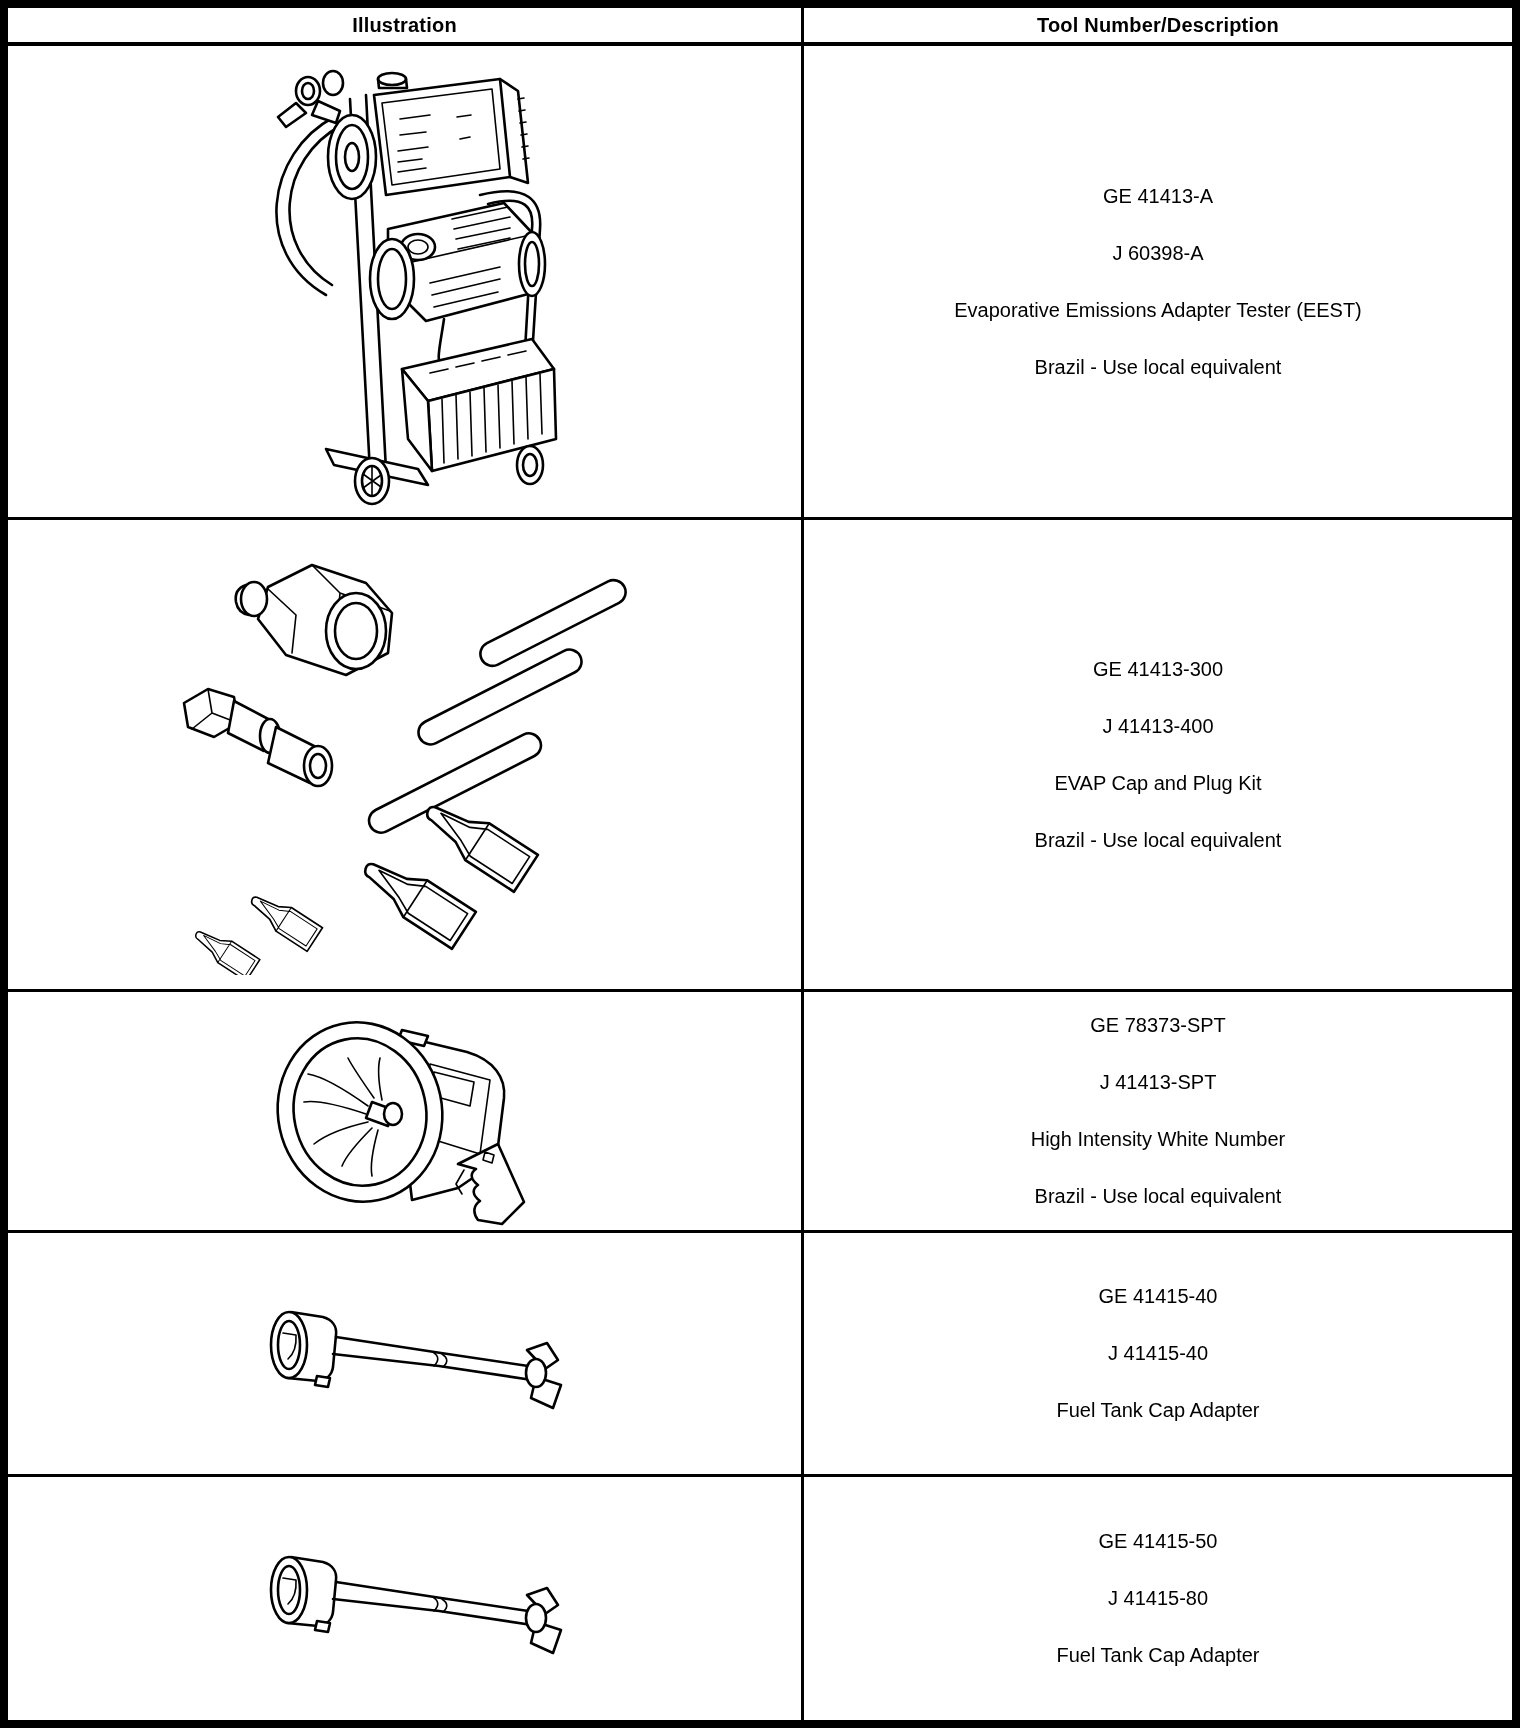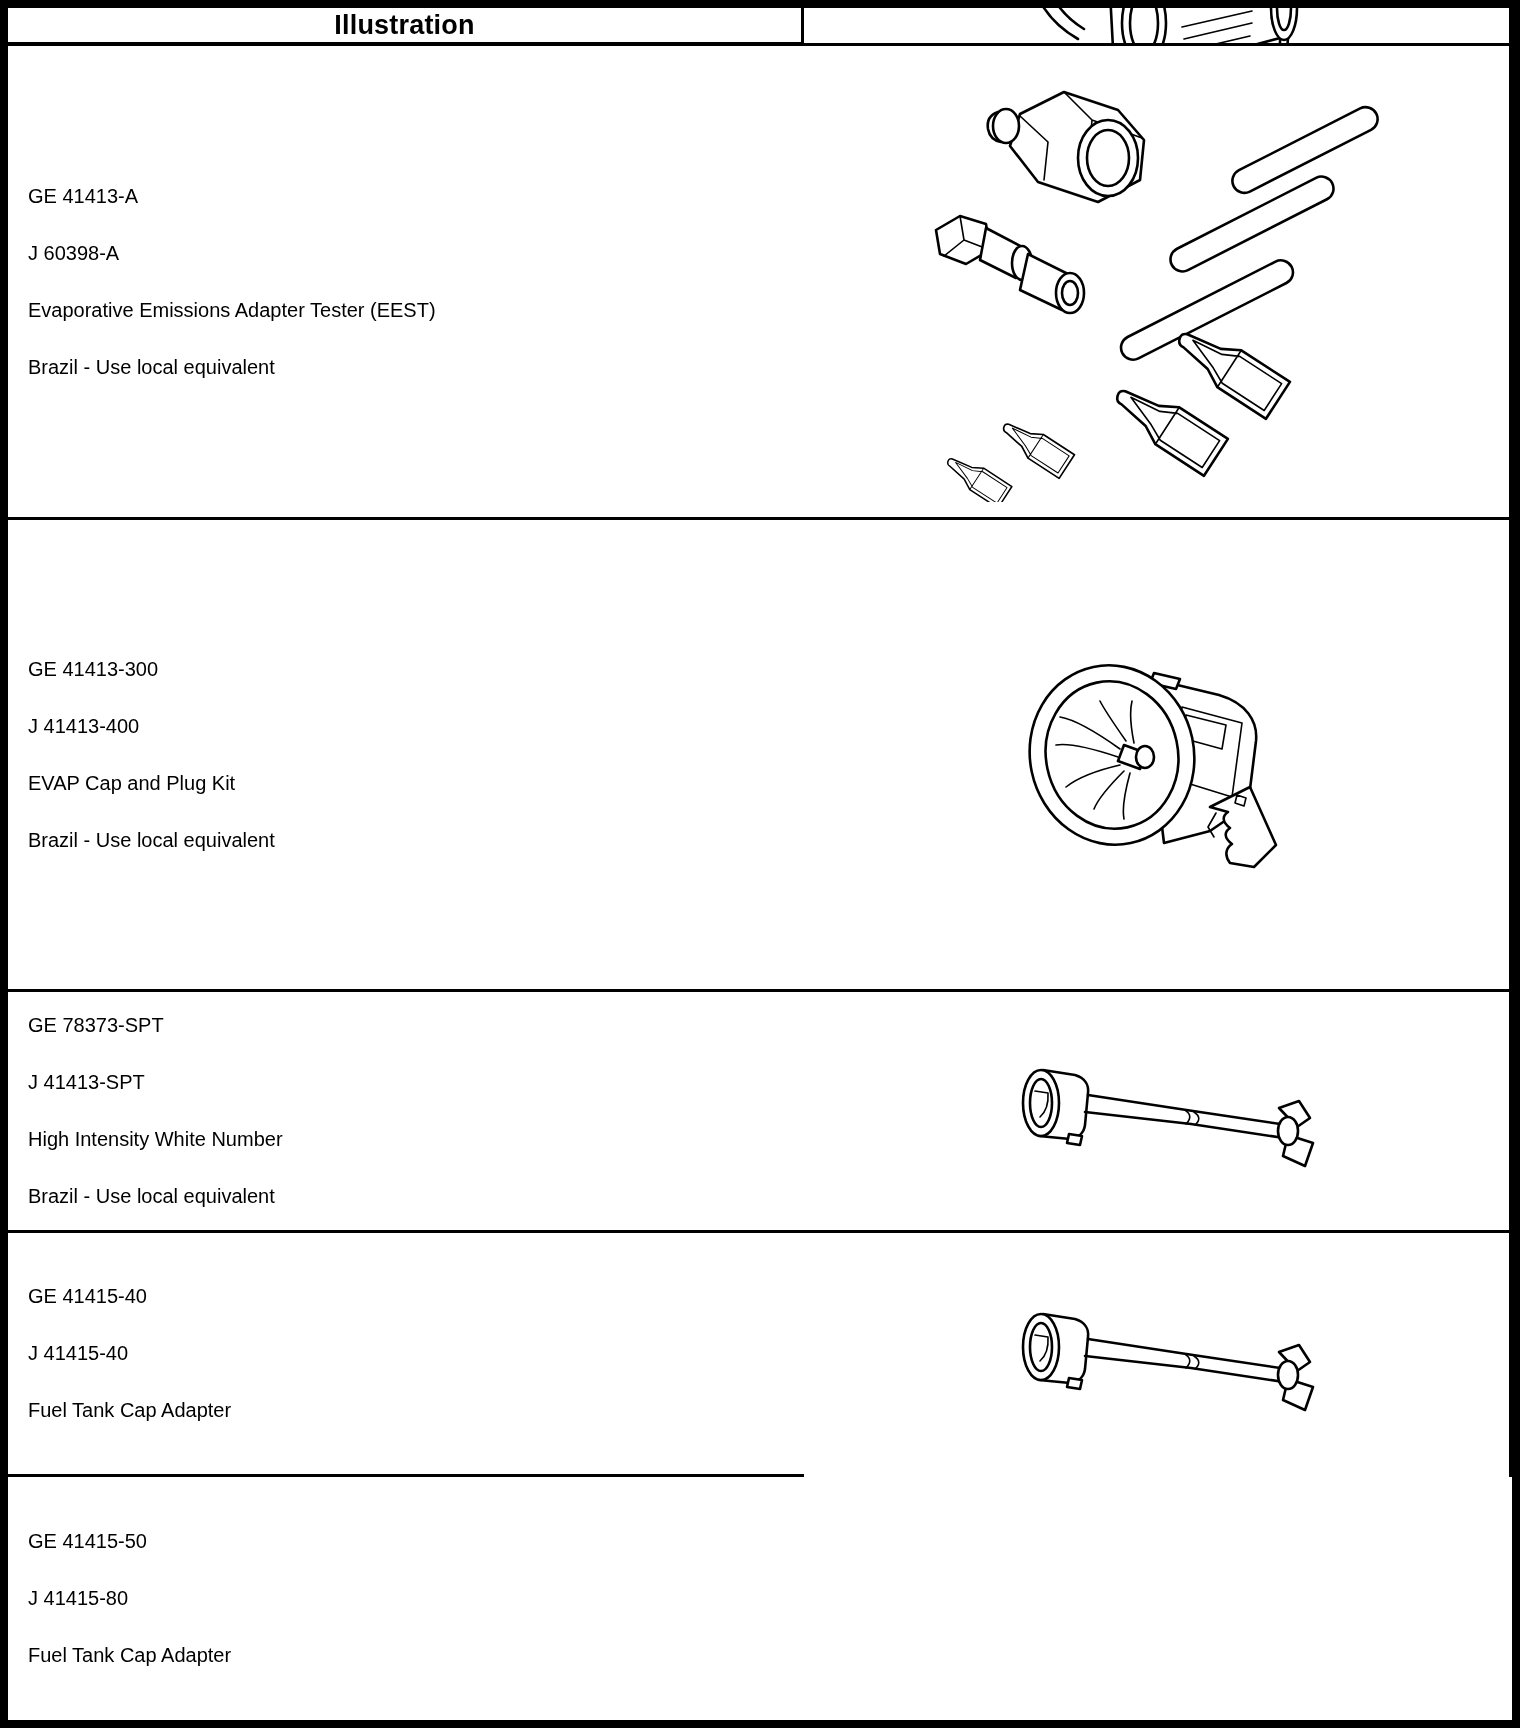--- a/index.html
+++ b/index.html
@@ -12,40 +12,41 @@
     display:grid;
     grid-template-columns:796px 708px;
     grid-template-rows:38px 474px 472px 241px 244px 243px;
     background:#fff;
   }
   .cell{background:#fff;overflow:hidden;}
   .c1{border-right:3px solid #000;}
   .hdr{
     border-bottom:4px solid #000;
     display:flex;align-items:center;justify-content:center;
-    font-weight:bold;font-size:27px;letter-spacing:0.2px;
+    font-weight:bold;font-size:20px;letter-spacing:0.2px;
   }
   .rb{border-bottom:3px solid #000;}
   .illu{display:flex;align-items:center;justify-content:center;}
   .desc{
-    display:flex;flex-direction:column;align-items:flex-start;justify-content:center;
+    display:flex;flex-direction:column;align-items:center;justify-content:center;
     gap:34px;font-size:20px;line-height:1.15;text-align:center;padding:14px 20px;
   }
   svg{display:block;}
   .ln{stroke:#000;fill:none;stroke-width:2.6;stroke-linejoin:round;stroke-linecap:round;}
   .lnw{stroke:#000;fill:#fff;stroke-width:2.6;stroke-linejoin:round;stroke-linecap:round;}
   .thin{stroke:#000;fill:none;stroke-width:1.6;stroke-linejoin:round;stroke-linecap:round;}
 </style>
 </head>
 <body>
 
 <div class="page">
   <div class="tbl">
 
     <div class="cell c1 hdr">Illustration</div>
+    <div class="cell hdr">Tool Number/Description</div>
 
     <div class="cell c1 rb illu">
       <svg width="350" height="450" viewBox="0 0 350 450">
 
         <path class="ln" d="M104 60 C 36 96 22 196 96 238"></path>
         <path class="ln" d="M112 68 C 48 102 40 190 102 228"></path>
 
         <path class="ln" d="M120 42 L140 415"></path>
         <path class="ln" d="M136 38 L156 413"></path>
 

